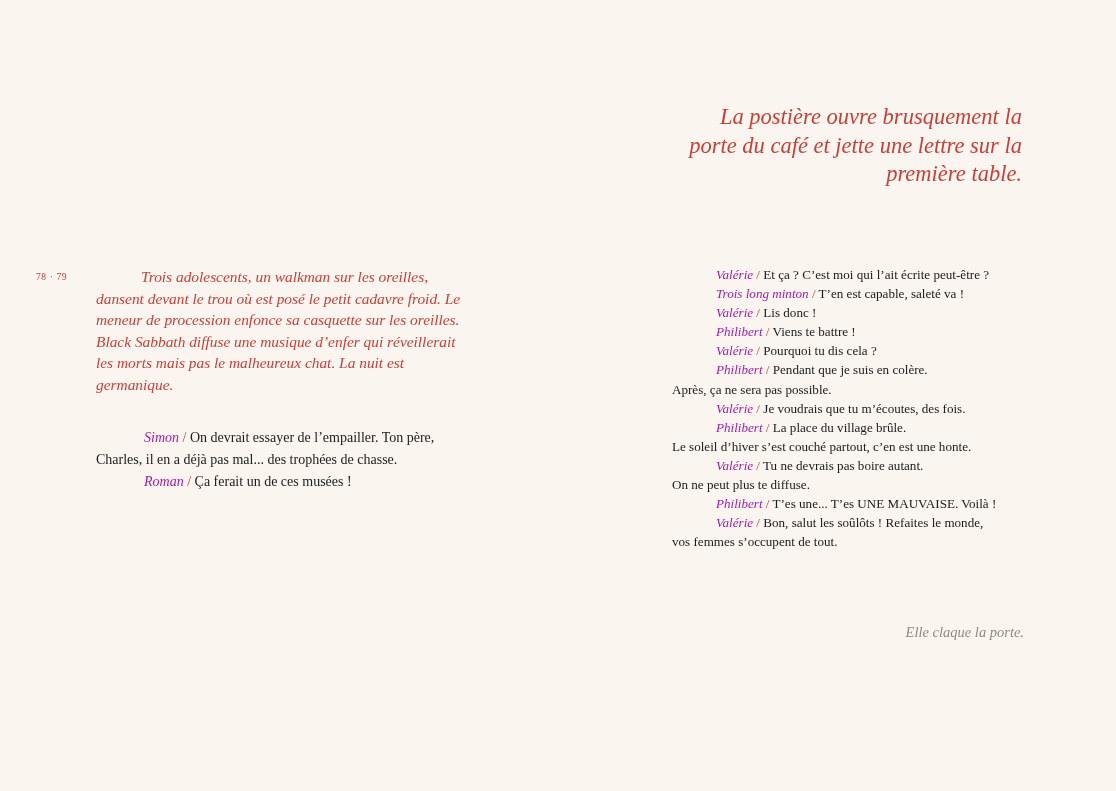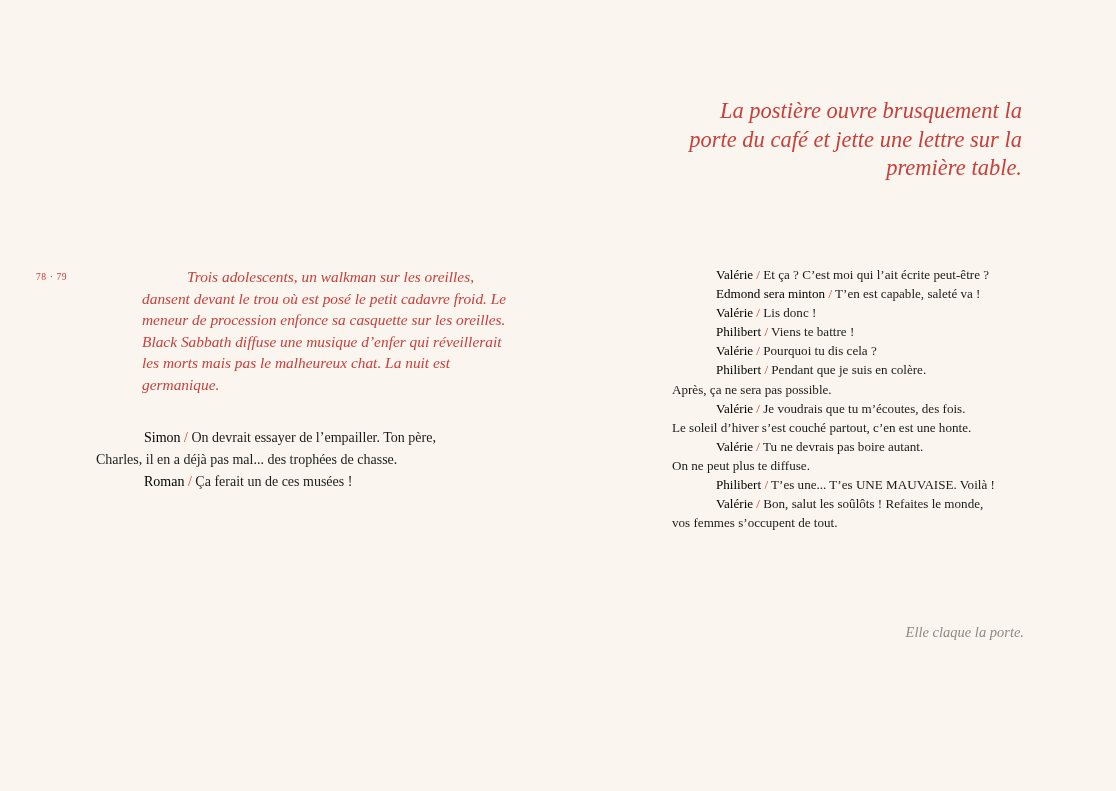--- a/index.html
+++ b/index.html
@@ -33,45 +33,45 @@
   .left-stage {
     position: absolute;
     left: 96px;
     top: 266px;
     width: 375px;
     font-style: italic;
     font-size: 15.4px;
     line-height: 21.6px;
     color: #c8403c;
     text-align: left;
-    margin-left: 46px;
   }
   .left-stage .ind { display: inline-block; width: 45px; }
 
   .left-dialogue {
     position: absolute;
     left: 96px;
     top: 427px;
     width: 375px;
     font-size: 14px;
     line-height: 22px;
     color: #1b1b1b;
   }
   .left-dialogue p { margin: 0; text-indent: 0; }
   .line-indent { padding-left: 48px; }
   .speaker {
-    color: #000000;
+    color: #a21caf;
+    font-style: italic;
   }
   .slash { color: #c8403c; }
 
   
   .right-heading {
     position: absolute;
     left: 672px;
-    top: 97px;
+    top: 103px;
     width: 350px;
     text-align: right;
     font-style: italic;
     font-size: 22.5px;
     line-height: 28.6px;
     color: #c8403c;
   }
 
   .right-dialogue {
     position: absolute;
@@ -110,27 +110,28 @@
   <div class="left-dialogue">
       <p class="line-indent"><span class="speaker">Simon</span><span class="slash"> / </span><span>On devrait essayer de l’empailler. Ton père,</span></p>
       <p><span>Charles, il en a déjà pas mal... des trophées de chasse.</span></p>
       <p class="line-indent"><span class="speaker">Roman</span><span class="slash"> / </span><span>Ça ferait un de ces musées !</span></p>
     </div>
 
   <div class="right-heading">La postière ouvre brusquement la porte du café et jette une lettre sur la première table.</div>
 
   <div class="right-dialogue">
       <p class="r-indent"><span class="speaker">Valérie</span><span class="slash"> / </span><span>Et ça ? C’est moi qui l’ait écrite peut-être ?</span></p>
-      <p class="r-indent"><span class="speaker">Edmond sera minton</span><span class="slash"> / </span><span>T’en est capable, saleté va !</span></p>
+      <p class="r-indent"><span class="speaker">Trois long minton</span><span class="slash"> / </span><span>T’en est capable, saleté va !</span></p>
       <p class="r-indent"><span class="speaker">Valérie</span><span class="slash"> / </span><span>Lis donc !</span></p>
       <p class="r-indent"><span class="speaker">Philibert</span><span class="slash"> / </span><span>Viens te battre !</span></p>
       <p class="r-indent"><span class="speaker">Valérie</span><span class="slash"> / </span><span>Pourquoi tu dis cela ?</span></p>
       <p class="r-indent"><span class="speaker">Philibert</span><span class="slash"> / </span><span>Pendant que je suis en colère.</span></p>
       <p><span>Après, ça ne sera pas possible.</span></p>
       <p class="r-indent"><span class="speaker">Valérie</span><span class="slash"> / </span><span>Je voudrais que tu m’écoutes, des fois.</span></p>
+      <p class="r-indent"><span class="speaker">Philibert</span><span class="slash"> / </span><span>La place du village brûle.</span></p>
       <p><span>Le soleil d’hiver s’est couché partout, c’en est une honte.</span></p>
       <p class="r-indent"><span class="speaker">Valérie</span><span class="slash"> / </span><span>Tu ne devrais pas boire autant.</span></p>
       <p><span>On ne peut plus te diffuse.</span></p>
       <p class="r-indent"><span class="speaker">Philibert</span><span class="slash"> / </span><span>T’es une... T’es UNE MAUVAISE. Voilà !</span></p>
       <p class="r-indent"><span class="speaker">Valérie</span><span class="slash"> / </span><span>Bon, salut les soûlôts ! Refaites le monde,</span></p>
       <p><span>vos femmes s’occupent de tout.</span></p>
     </div>
 
   <div class="right-closing">Elle claque la porte.</div>
 

